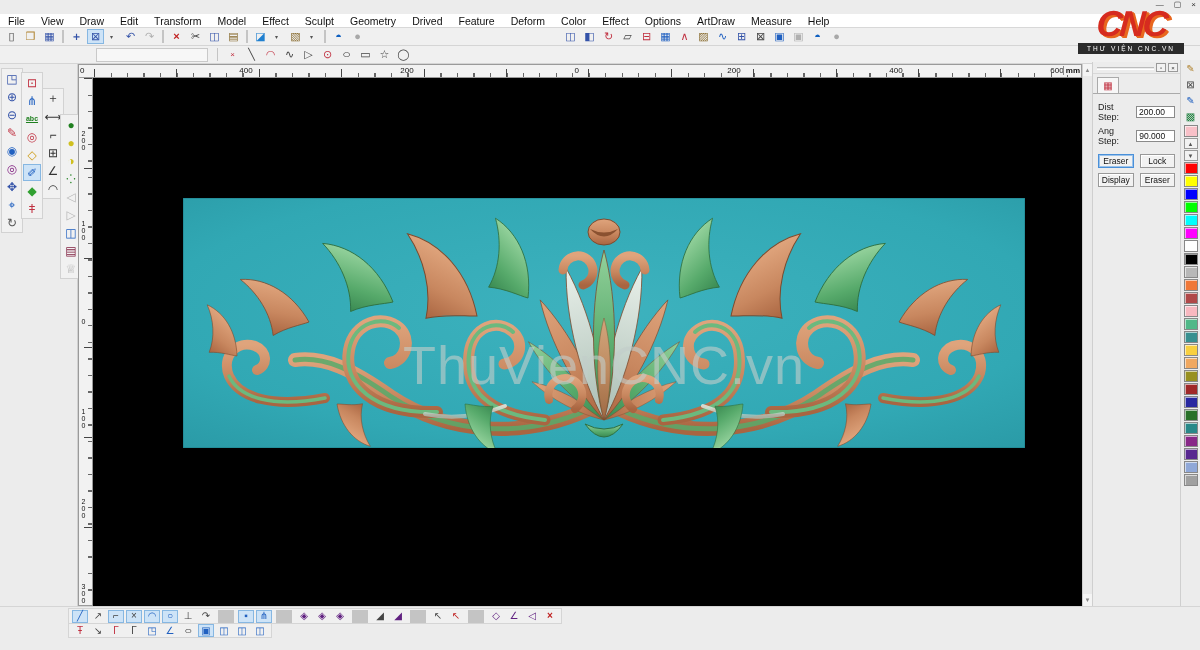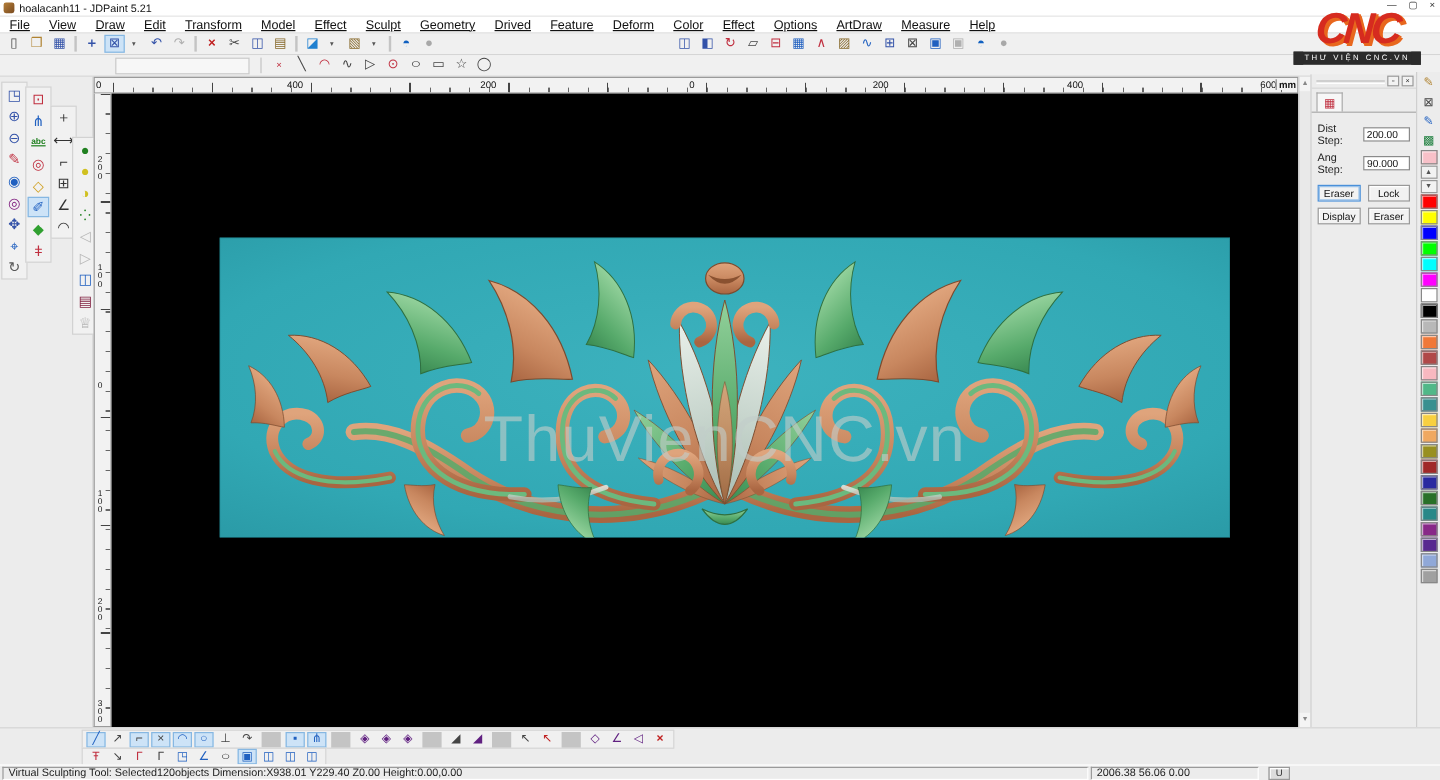--- a/index.html
+++ b/index.html
@@ -15,21 +15,21 @@
   #app-icon { width:9px; height:9px; background:linear-gradient(135deg,#b5803a,#7a4a1f);
     border-radius:2px; margin-right:4px; }
   #winctl { position:absolute; right:4px; top:0; display:flex; gap:10px; font-size:8px;
     color:#333; z-index:60; }
   #winctl span { cursor:default; }
 
   
   #menubar { left:0; top:14px; width:1200px; height:14px; background:#ffffff;
     display:flex; align-items:center; gap:0; font-size:10.5px; color:#111;
     border-bottom:1px solid #d8d8d8; }
-  .menu-item { padding:0 8px; height:14px; display:flex; align-items:center;text-decoration:underline; }
+  .menu-item { padding:0 8px; height:14px; display:flex; align-items:center; }
 
   
   .trow { position:absolute; left:0; width:1200px; background:#f0f0f0;
     display:flex; align-items:center; border-bottom:1px solid #d5d5d5; }
   #trow1 { top:28px; height:18px; }
   #trow2 { top:46px; height:18px; }
   .tgrp { display:flex; align-items:center; height:100%; padding:0 2px; }
   .tb { width:17px; height:15px; display:flex; align-items:center; justify-content:center;
     font-size:11px; line-height:1; color:#444; border:1px solid transparent; margin:0 1px;
     background:transparent; cursor:default; }
@@ -147,24 +147,20 @@
   #sseg-coords { width:140px; }
   #unit-btn { height:11px; width:18px; margin-left:8px; border:1px solid #999;
     background:#dcdcdc; box-shadow:inset 1px 1px 0 #fff; font-size:8px;
     display:flex; align-items:center; justify-content:center; color:#333; }
 </style>
 </head>
 <body>
 
 <div id="stage">
 
-  <div class="abs" id="titlebar">
-    <div id="app-icon"></div>
-    <span>hoalacanh11 - JDPaint 5.21</span>
-  </div>
   <div id="winctl">
     <span>—</span>
     <span>▢</span>
     <span>×</span>
   </div>
 
   <div class="abs" id="menubar">
 
   <span class="menu-item">File</span>
       <span class="menu-item">View</span>
@@ -540,19 +536,14 @@
         <span class="tb" style="color:#2060c0">◳</span>
         <span class="tb" style="color:#2060c0">∠</span>
         <span class="tb wide" style="color:#444">○</span>
         <span class="tb hl" style="color:#2060c0">▣</span>
         <span class="tb" style="color:#2060c0">◫</span>
         <span class="tb" style="color:#2060c0">◫</span>
         <span class="tb" style="color:#2060c0">◫</span>
       </div>
   </div>
 
-  <div class="abs" id="statusbar">
-    <div class="sseg" id="sseg-left">Virtual Sculpting Tool: Selected120objects Dimension:X938.01 Y229.40 Z0.00 Height:0.00,0.00</div>
-    <div class="sseg" id="sseg-coords">2006.38 56.06 0.00</div>
-    <div id="unit-btn">U</div>
-  </div>
 
 </div>
 
 </body></html>

